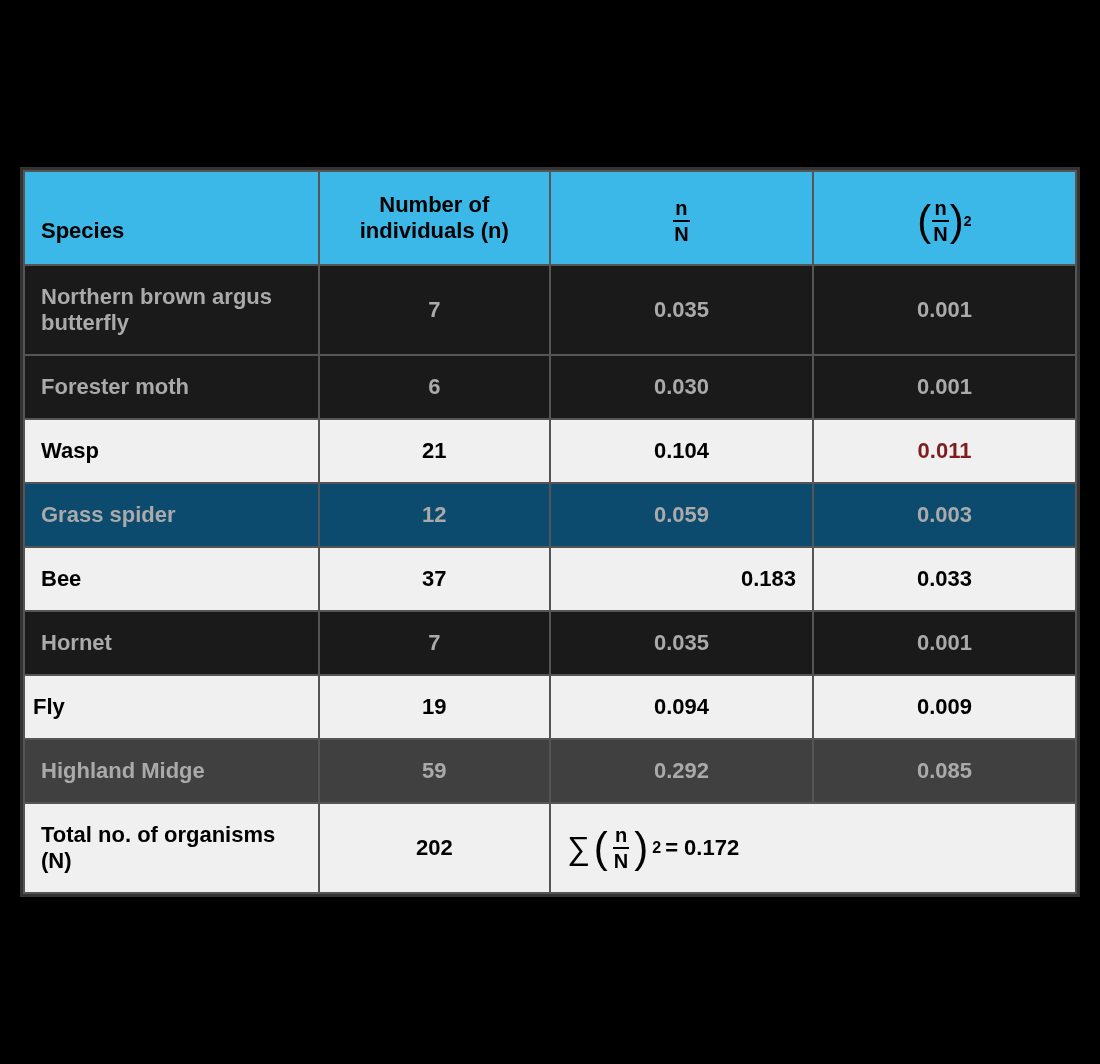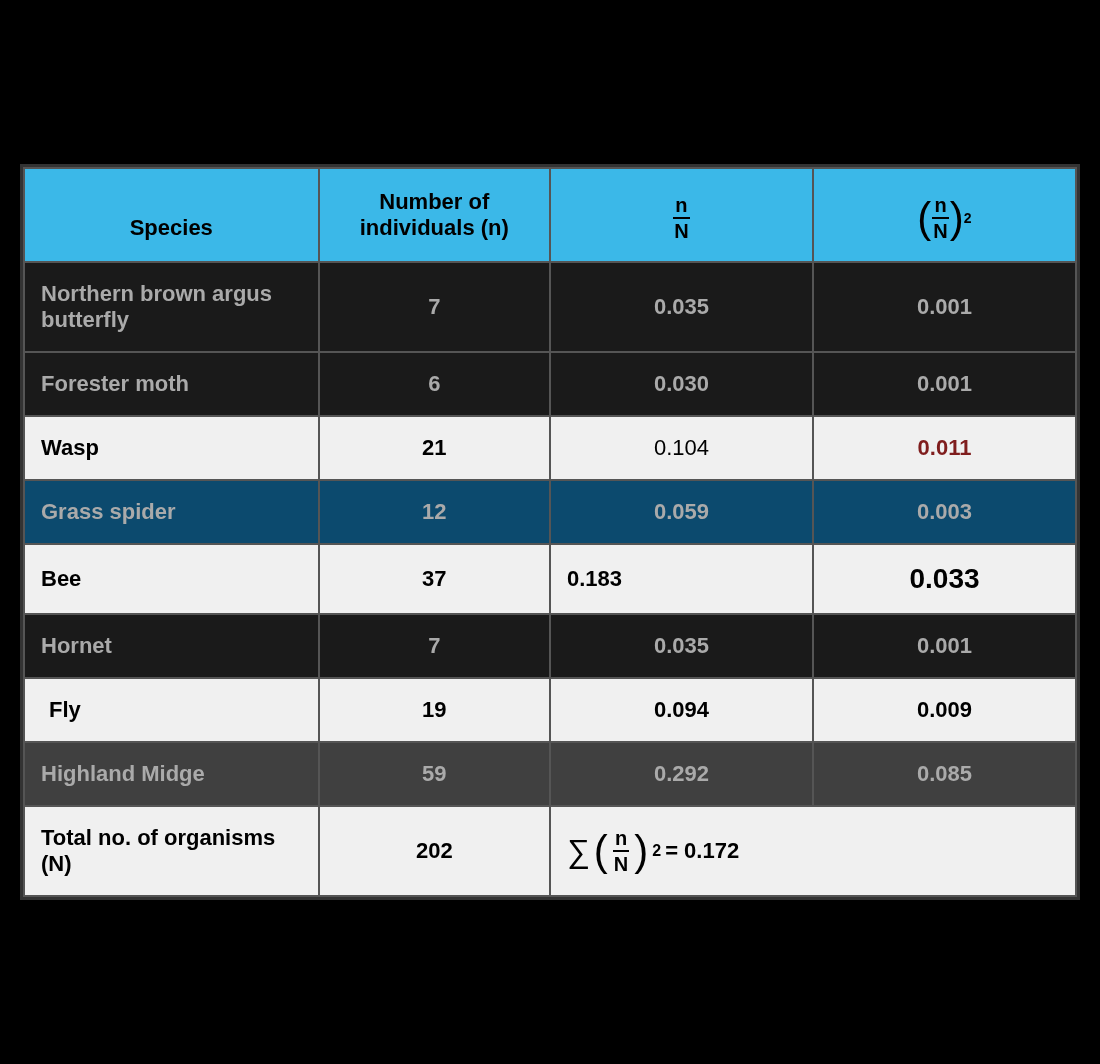--- a/index.html
+++ b/index.html
@@ -19,21 +19,21 @@
     }
     table {
       width: 100%;
       border-collapse: collapse;
     }
     thead tr {
       background: #3bb8e8;
     }
     thead th {
       padding: 20px 16px;
-      text-align: center;
+      text-align: left;
       font-size: 22px;
       font-weight: 900;
       color: #000;
       border: 2px solid #555;
       vertical-align: bottom;
     }
     thead th.col-species {
       width: 28%;
     }
     thead th.col-n {
@@ -193,21 +193,21 @@
         0.001
       </td>
     </tr>
         <tr style="background: rgb(240, 240, 240);">
       <td style="color:#000; padding:18px 16px; border:2px solid #555; font-size:22px; font-weight:900;">
         Wasp
       </td>
       <td style="color:#000; padding:18px 16px; border:2px solid #555; font-size:22px; font-weight:900; text-align:center;">
         21
       </td>
-      <td style="color:#000; padding:18px 16px; border:2px solid #555; font-size:22px; font-weight:400; text-align:center;">
+      <td style="color:#000; padding:18px 16px; border:2px solid #555; font-size:22px; font-weight:700; text-align:center;">
         0.104
       </td>
       <td style="color:#7f1d1d; padding:18px 16px; border:2px solid #555; font-size:22px; font-weight:900; text-align:center;">
         0.011
       </td>
     </tr>
         <tr style="background: #0c4a6e;">
       <td style="color:#aaa; padding:18px 16px; border:2px solid #555; font-size:22px; font-weight:900;">
         Grass spider
       </td>
@@ -221,43 +221,43 @@
         0.003
       </td>
     </tr>
         <tr style="background: rgb(240, 240, 240);">
       <td style="color:#000; padding:18px 16px; border:2px solid #555; font-size:22px; font-weight:900;">
         Bee
       </td>
       <td style="color:#000; padding:18px 16px; border:2px solid #555; font-size:22px; font-weight:900; text-align:center;">
         37
       </td>
-      <td style="color:#000; padding:18px 16px; border:2px solid #555; font-size:22px; font-weight:900; text-align:left;margin-top:20px;">
+      <td style="color:#000; padding:18px 16px; border:2px solid #555; font-size:22px; font-weight:900; text-align:right;margin-top:20px;">
         0.183
       </td>
-      <td style="color:#000; padding:18px 16px; border:2px solid #555; font-size:28px; font-weight:900; text-align:center;">
+      <td style="color:#000; padding:18px 16px; border:2px solid #555; font-size:22px; font-weight:900; text-align:center;">
         0.033
       </td>
     </tr>
         <tr style="background: rgb(26, 26, 26);">
       <td style="color:#aaa; padding:18px 16px; border:2px solid #555; font-size:22px; font-weight:900;">
         Hornet
       </td>
       <td style="color:#aaa; padding:18px 16px; border:2px solid #555; font-size:22px; font-weight:900; text-align:center;">
         7
       </td>
       <td style="color:#aaa; padding:18px 16px; border:2px solid #555; font-size:22px; font-weight:900; text-align:center;">
         0.035
       </td>
       <td style="color:#aaa; padding:18px 16px; border:2px solid #555; font-size:22px; font-weight:900; text-align:center;">
         0.001
       </td>
     </tr>
         <tr style="background: rgb(240, 240, 240);">
-      <td style="color:#000; padding:18px 24px; border:2px solid #555; font-size:22px; font-weight:900;">
+      <td style="color:#000; padding:18px 8px; border:2px solid #555; font-size:22px; font-weight:900;">
         Fly
       </td>
       <td style="color:#000; padding:18px 16px; border:2px solid #555; font-size:22px; font-weight:900; text-align:center;">
         19
       </td>
       <td style="color:#000; padding:18px 16px; border:2px solid #555; font-size:22px; font-weight:900; text-align:center;">
         0.094
       </td>
       <td style="color:#000; padding:18px 16px; border:2px solid #555; font-size:22px; font-weight:900; text-align:center;">
         0.009

